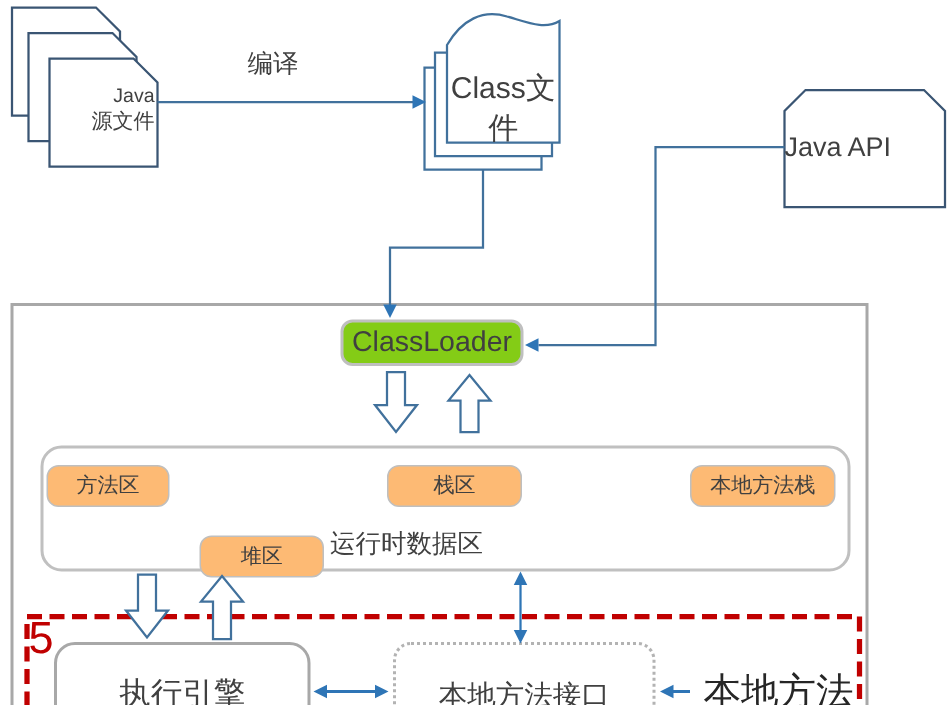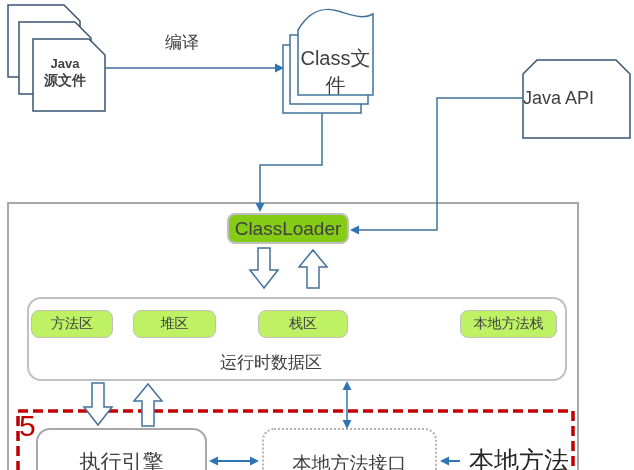--- a/index.html
+++ b/index.html
@@ -7,37 +7,37 @@
     position:relative;width:634px;height:470px;overflow:hidden;background:#ffffff;
     font-family:"Liberation Sans","DejaVu Sans",sans-serif;color:#404040;
   }
   .abs{position:absolute;box-sizing:border-box;}
   svg.overlay{position:absolute;left:0;top:0;z-index:2;pointer-events:none;}
 
   .outer-box{left:7px;top:202px;width:572px;height:275px;border:2px solid #a8a8a8;background:#ffffff;z-index:0;}
   .classloader-box{left:227px;top:213px;width:122px;height:31px;border:2px solid #bfbfbf;border-radius:8px;background:#84cc16;
     z-index:1;text-align:center;line-height:27px;font-size:19px;color:#404040;}
   .runtime-box{left:27px;top:297px;width:540px;height:84px;border:2px solid #c0c0c0;border-radius:14px;background:#fff;z-index:1;}
-  .area-box{top:310px;height:28px;border:1.5px solid #bfbfbf;border-radius:8px;background:#bef264;z-index:1;
+  .area-box{top:310px;height:28px;border:1.5px solid #bfbfbf;border-radius:8px;background:#fdba74;z-index:1;
     text-align:center;line-height:25px;font-size:14px;color:#404040;}
   .area-1{left:31px;width:82px;}
-  .area-2{left:133px;width:83px;}
+  .area-2{left:133px;width:83px;margin-top:47px;}
   .area-3{left:230px;width:90px;margin-left:28px;}
   .area-4{left:333px;width:95px;}
   .area-5{left:460px;width:97px;}
   .runtime-label{left:210px;top:351px;width:122px;text-align:center;font-size:17px;color:#404040;z-index:3;}
 
   .engine-box{left:36px;top:428px;width:171px;height:60px;border:2px solid #a8a8a8;border-radius:14px;background:#fff;z-index:1;}
   .interface-box{left:262px;top:428px;width:175px;height:60px;border:2px dotted #b3b3b3;border-radius:12px;background:#fff;z-index:1;}
   .engine-label{left:36px;top:448px;width:171px;text-align:center;font-size:21px;color:#404040;z-index:3;}
   .interface-label{left:262px;top:451px;width:175px;text-align:center;font-size:19px;color:#404040;z-index:3;}
   .native-label{left:463px;top:444px;width:112px;text-align:center;font-size:25px;color:#262626;z-index:3;}
   .zone-number{left:19px;top:409px;width:24px;font-size:30px;line-height:34px;color:#c00000;z-index:3;}
 
-  .src-label{left:27px;top:56px;width:76px;text-align:center;font-size:13px;line-height:16px;color:#404040;z-index:3;font-weight:bold;}
+  .src-label{left:27px;top:56px;width:76px;text-align:right;font-size:13px;line-height:16px;color:#404040;z-index:3;}
   .src-label .l2{font-size:14px;}
   .compile-label{left:150px;top:31px;width:64px;text-align:center;font-size:17px;color:#404040;z-index:3;}
   .classfile-label{left:298px;top:45px;width:75px;text-align:center;font-size:20px;color:#404040;z-index:3;}
   .api-label{left:523px;top:88px;width:107px;font-size:18px;color:#404040;z-index:3;}
 </style>
 </head>
 <body>
 
 <div class="stage">
 

